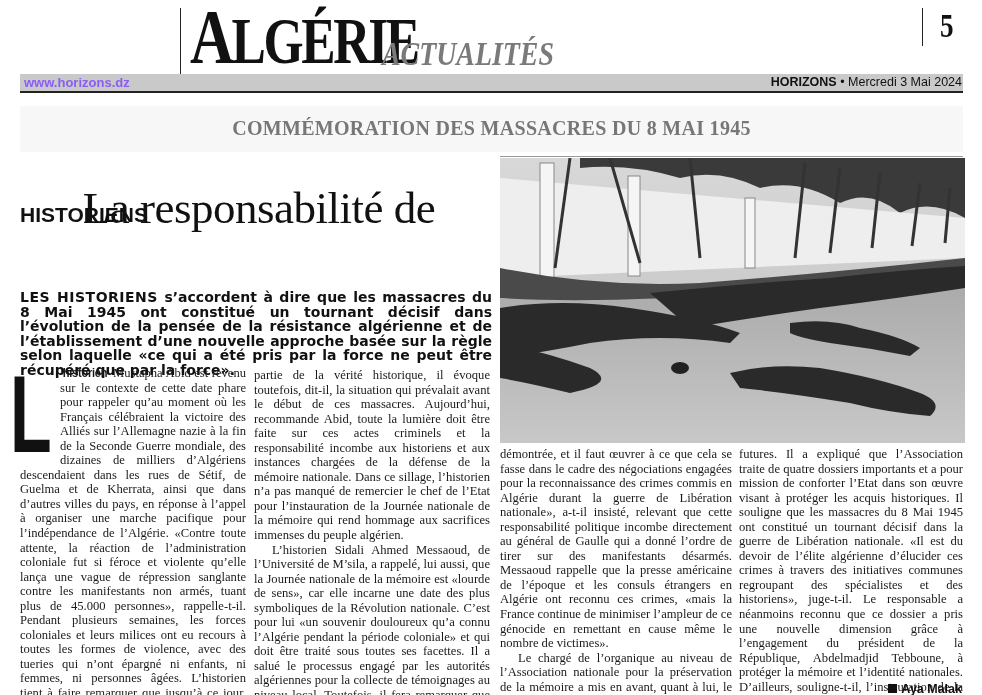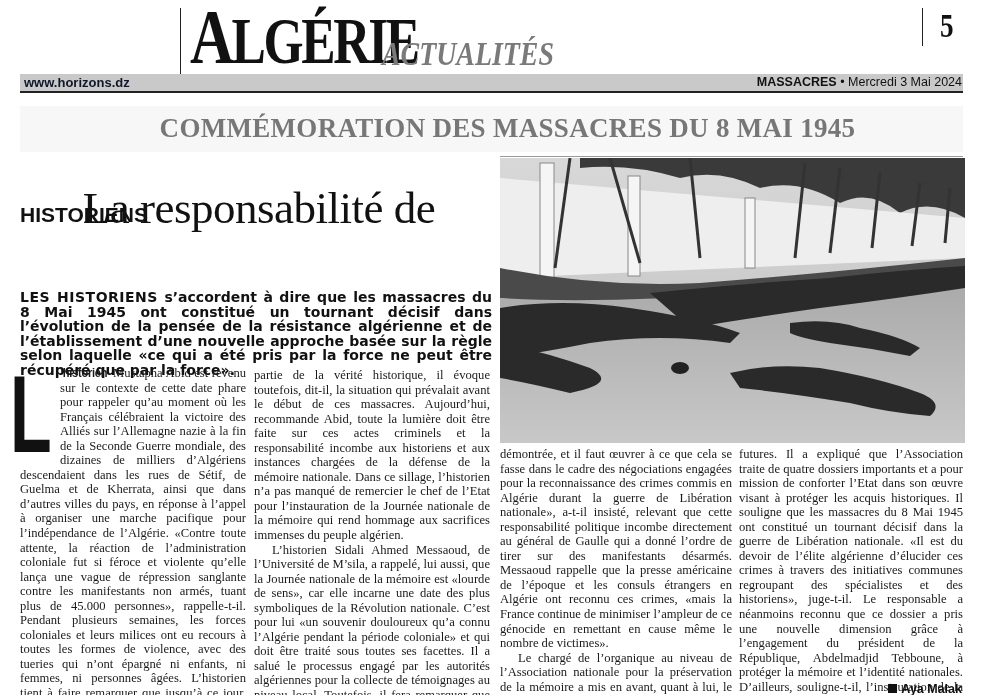--- a/index.html
+++ b/index.html
@@ -8,27 +8,27 @@
 
   
   .mast-rule{left:180px;top:8px;width:1px;height:66px;background:#222;}
   .mast-title{left:190px;top:2px;font-family:"Liberation Serif",serif;font-weight:bold;font-size:66px;line-height:70px;letter-spacing:-3px;color:#111;transform:scaleX(0.78);transform-origin:left top;white-space:nowrap;}
   .mast-title .big{font-size:78px;}
   .mast-sub{left:382px;top:34px;font-family:"Liberation Serif",serif;font-weight:bold;font-style:italic;font-size:34px;line-height:40px;color:#7a7a7a;letter-spacing:0px;transform:scaleX(0.82);transform-origin:left top;white-space:nowrap;}
   .page-rule{left:922px;top:8px;width:1px;height:38px;background:#222;}
   .page-num{left:940px;top:6px;font-family:"Liberation Serif",serif;font-weight:bold;font-size:34px;line-height:40px;color:#111;transform:scaleX(0.8);transform-origin:left top;}
 
   .band{left:20px;top:74px;width:943px;height:17px;background:#c9c9c9;border-bottom:2px solid #222;}
-  .band-url{left:24px;top:74px;font-family:"Liberation Sans",sans-serif;font-weight:bold;font-size:13px;line-height:17px;color:#0f172a;}
+  .band-url{left:24px;top:74px;font-family:"Liberation Sans",sans-serif;font-weight:bold;font-size:13px;line-height:17px;color:#8b5cf6;}
   .band-date{right:20px;top:74px;font-family:"Liberation Sans",sans-serif;font-size:12.5px;line-height:17px;color:#111;white-space:nowrap;}
   .band-date b{font-weight:bold;}
 
   
   .kicker-bg{left:20px;top:106px;width:943px;height:46px;background:#f7f7f7;}
-  .kicker{left:36px;top:110px;width:943px;text-align:center;font-family:"Liberation Serif",serif;font-weight:bold;font-size:27px;line-height:36px;color:#777;letter-spacing:0.3px;}
+  .kicker{left:20px;top:110px;width:943px;text-align:center;font-family:"Liberation Serif",serif;font-weight:bold;font-size:20px;line-height:36px;color:#777;letter-spacing:0.3px;}
   .kicker-line{left:500px;top:156px;width:463px;height:1px;background:#999;}
 
   
   .rubric{left:20px;top:162px;width:478px;text-align:left;font-family:Liberation Sans, sans-serif;font-weight:bold;font-size:21px;line-height:26px;color:#111;margin-top:40px;}
   .headline{left:20px;top:186px;width:478px;text-align:center;font-family:"Liberation Serif",serif;font-size:45px;line-height:44px;color:#111;letter-spacing:-0.5px;}
   .chapo{left:20px;top:290px;width:472px;font-family:"DejaVu Sans",sans-serif;font-weight:bold;font-size:14px;line-height:14.6px;color:#111;text-align:justify;}
   .chapo .lead{letter-spacing:0.5px;}
 
   
   .photo{left:500px;top:158px;width:465px;height:285px;background:#777;overflow:hidden;}
@@ -51,21 +51,21 @@
 <body>
 
 <div class="abs mast-rule"></div>
 <div class="abs mast-title"><span class="big">A</span><span>LGÉRIE</span></div>
 <div class="abs mast-sub">ACTUALITÉS</div>
 <div class="abs page-rule"></div>
 <div class="abs page-num">5</div>
 
 <div class="abs band"></div>
 <div class="abs band-url">www.horizons.dz</div>
-<div class="abs band-date"><b>MASSACRES</b> <span>•</span> <span>Mercredi 3 Mai 2024</span></div>
+<div class="abs band-date"><b>HORIZONS</b> <span>•</span> <span>Mercredi 3 Mai 2024</span></div>
 
 <div class="abs kicker-bg"></div>
 <div class="abs kicker">COMMÉMORATION DES MASSACRES DU 8 MAI 1945</div>
 <div class="abs kicker-line"></div>
 
 <div class="abs rubric">HISTORIENS</div>
 <div class="abs headline">
   <div>La responsabilité de</div>
 </div>
 <div class="abs chapo"><span class="lead">LES HISTORIENS</span><span> s’accordent à dire que les massacres du 8 Mai 1945 ont constitué un tournant décisif dans l’évolution de la pensée de la résistance algérienne et de l’établissement d’une nouvelle approche basée sur la règle selon laquelle «ce qui a été pris par la force ne peut être récupéré que par la force».</span></div>

